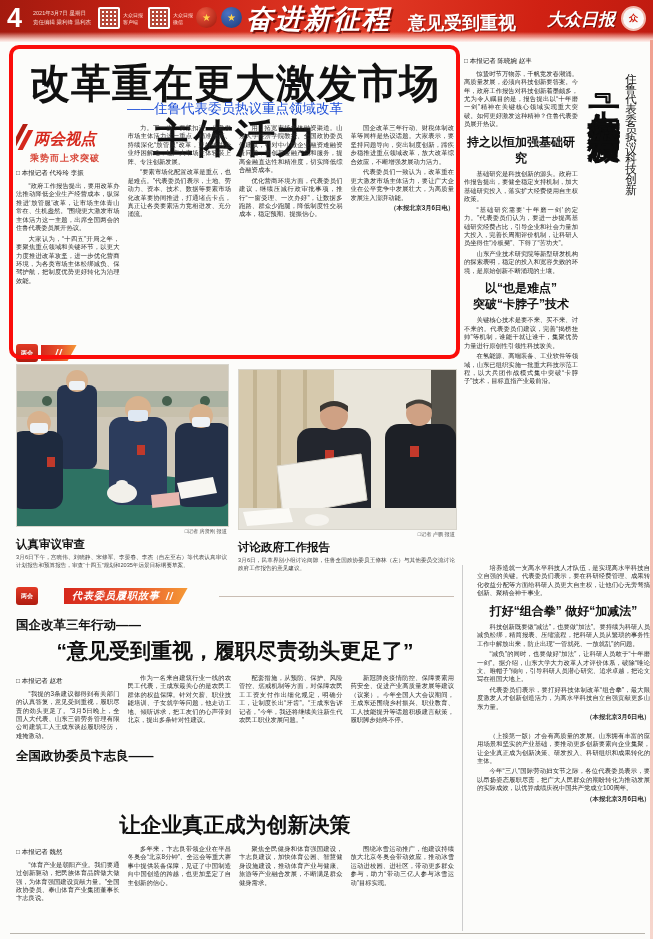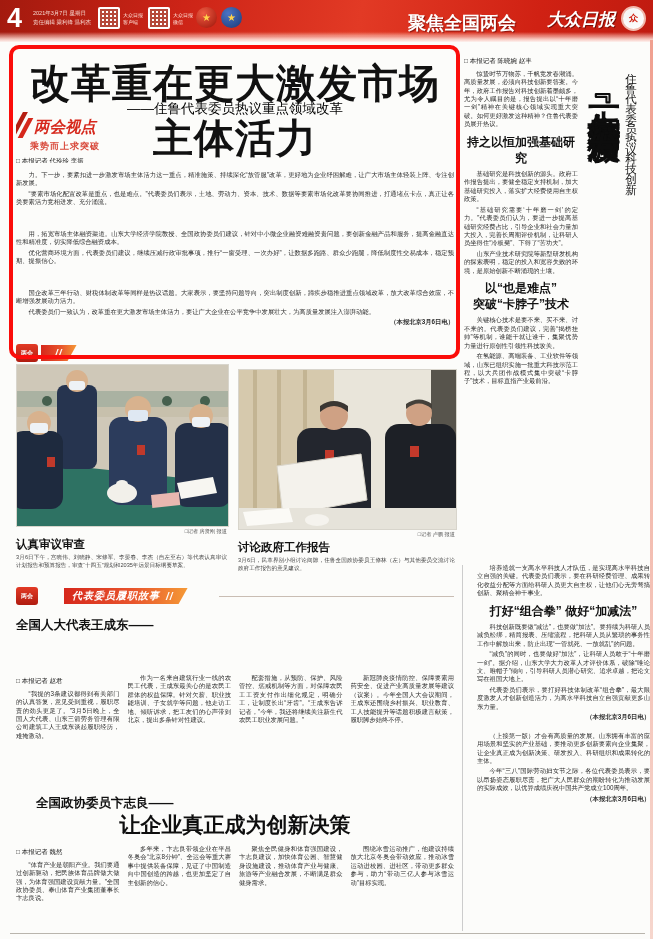--- a/index.html
+++ b/index.html
@@ -34,26 +34,26 @@
             background:radial-gradient(circle at 35% 30%,#f4f4f4,#ffffff);display:flex;align-items:center;
             justify-content:center;font-size:9px;font-weight:900;color:#d02113;border:2px solid #e8oops;}
   .masthead-badge{border:2px solid #f0b9ad;}
   
   .red-box{position:absolute;left:9px;top:45px;width:451px;height:314px;border:4px solid #fb0d0a;
            border-radius:10px;box-sizing:border-box;z-index:60;pointer-events:none;}
   
   .lead-headline{position:absolute;left:16px;top:56px;width:438px;text-align:center;font-size:40px;
            font-weight:900;letter-spacing:1px;color:#111;}
   .lead-sub{position:absolute;left:16px;top:100px;width:438px;text-align:center;font-size:13.5px;
-           color:#000000;}
+           color:#1d4ed8;}
   .cols{position:absolute;display:flex;gap:8px;}
   .cols .col{flex:1;overflow:hidden;}
   .col-text{font-size:6.3px;line-height:1.34;text-align:justify;color:#2b2b2b;}
   .col-text p{margin:0 0 2px;text-indent:2em;}
-  .lead-cols{left:16px;top:112px;width:438px;height:228px;flex-direction:column;}
+  .lead-cols{left:16px;top:124px;width:438px;height:228px;}
   .viewpoint{margin-bottom:4px;}
   .vp-row{display:flex;align-items:flex-end;}
   .vp-brush{display:flex;align-items:flex-end;margin-right:4px;}
   .vp-brush i{display:inline-block;width:5px;height:20px;background:#d6281c;transform:skewX(-28deg);margin-right:2px;}
   .vp-brush i:first-child{height:26px;background:#b51e12;}
   .vp-title{font-size:15.5px;font-weight:900;font-style:italic;color:#d6281c;}
   .vp-tag{margin:2px 0 0 14px;font-size:9px;font-weight:bold;color:#d8483a;letter-spacing:1px;}
   .byline{font-size:6.5px;color:#222;margin:3px 0 4px;}
   .dateline{font-weight:bold;text-align:right;font-size:6.3px;}
   
@@ -108,21 +108,22 @@
     <div class="qrlabel" style="left:173px;">
       <div>大众日报</div>
       <div>微信</div>
     </div>
     <div class="emblem e1" style="left:196px;">
         <span>★</span>
       </div>
     <div class="emblem e2" style="left:221px;">
         <span>★</span>
       </div>
-    <div class="subtitle-banner">聚焦全国两会</div>
+    <div class="bigtitle">奋进新征程</div>
+    <div class="subtitle-banner">意见受到重视</div>
     <div class="masthead">大众日报</div>
     <div class="masthead-badge">
         <span>众</span>
       </div>
   </div>
 
   <div class="lead-headline">改革重在更大激发市场主体活力</div>
   <div class="lead-sub">——住鲁代表委员热议重点领域改革</div>
   <div class="cols lead-cols">
     <div class="col">
@@ -271,38 +272,39 @@
     <div class="icon">
         <span>两会</span>
       </div>
     <div class="bar">
         <span>代表委员履职故事</span>
       <span class="slash">//</span>
       </div>
     <div class="tail"></div>
   </div>
 
-  <div class="kicker" style="left:16px;top:617px;">全国人大代表王成东——</div>
+  <div class="kicker" style="left:16px;top:617px;">国企改革三年行动——</div>
+  <div class="story-headline" style="left:16px;top:637px;">“意见受到重视，履职尽责劲头更足了”</div>
   <div class="cols" style="left:16px;top:674px;width:438px;height:118px;">
     <div class="col col-text">
       <div class="byline">□ 本报记者 赵君</div>
       <p>“我提的3条建议都得到有关部门的认真答复，意见受到重视，履职尽责的劲头更足了。”3月5日晚上，全国人大代表、山东三箭劳务管理有限公司建筑工人王成东谈起履职经历，难掩激动。</p>
     </div>
     <div class="col col-text">
         <p>作为一名来自建筑行业一线的农民工代表，王成东最关心的是农民工群体的权益保障。针对欠薪、职业技能培训、子女就学等问题，他走访工地、倾听诉求，把工友们的心声带到北京，提出多条针对性建议。</p>
       </div>
     <div class="col col-text">
         <p>配套措施，从预防、保护、风险管控、惩戒机制等方面，对保障农民工工资支付作出细化规定，明确分工，让制度长出“牙齿”。“王成东告诉记者，”今年，我还将继续关注新生代农民工职业发展问题。”</p>
       </div>
     <div class="col col-text">
         <p>新冠肺炎疫情防控、保障要素用药安全、促进产业高质量发展等建议（议案）。今年全国人大会议期间，王成东还围绕乡村振兴、职业教育、工人技能提升等话题积极建言献策，履职脚步始终不停。</p>
       </div>
   </div>
 
-  <div class="kicker" style="left:16px;top:795px;margin-left:20px;">全国政协委员卞志良——</div>
+  <div class="kicker" style="left:16px;top:748px;">全国政协委员卞志良——</div>
   <div class="story-headline" style="left:16px;top:811px;">让企业真正成为创新决策</div>
   <div class="cols" style="left:16px;top:845px;width:438px;height:88px;">
     <div class="col col-text">
       <div class="byline">□ 本报记者 魏然</div>
       <p>“体育产业是朝阳产业。我们要通过创新驱动，把民族体育品牌做大做强，为体育强国建设贡献力量。”全国政协委员、泰山体育产业集团董事长卞志良说。</p>
     </div>
     <div class="col col-text">
         <p>多年来，卞志良带领企业在平昌冬奥会“北京8分钟”、全运会等重大赛事中提供装备保障，见证了中国制造向中国创造的跨越，也更加坚定了自主创新的信心。</p>
       </div>
     <div class="col col-text">

